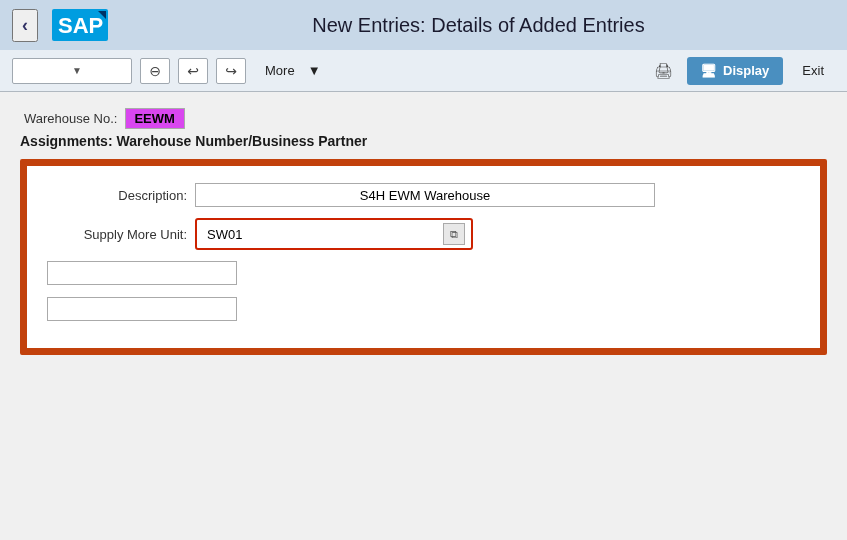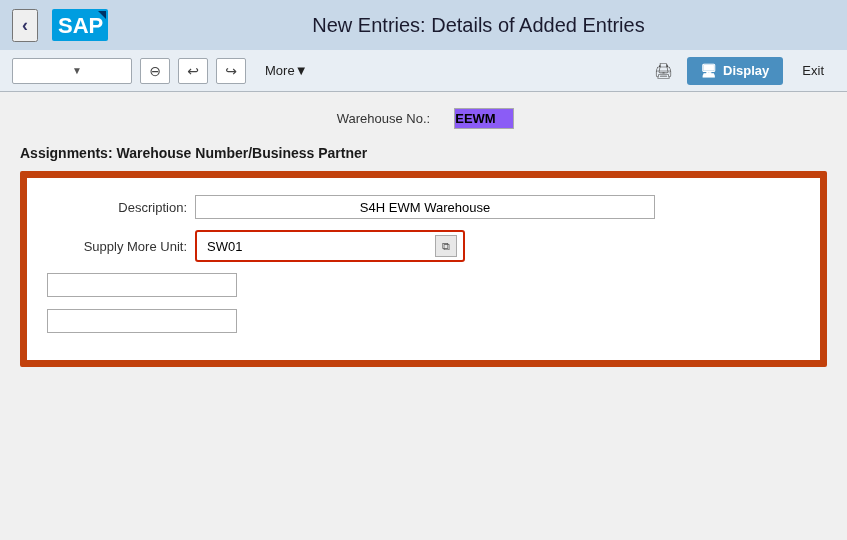--- a/index.html
+++ b/index.html
@@ -84,21 +84,21 @@
       display: flex;
       align-items: center;
       justify-content: center;
       cursor: pointer;
       color: #444;
       font-size: 14px;
     }
     .more-btn {
       display: flex;
       align-items: center;
-      gap: 0;
+      gap: 13px;
       padding: 0 10px;
       height: 26px;
       border: 1px solid transparent;
       background: transparent;
       cursor: pointer;
       font-size: 13px;
       color: #222;
       border-radius: 2px;
     }
     .toolbar-spacer { flex: 1; }
@@ -143,33 +143,32 @@
     
     .main-content {
       padding: 16px 20px;
       background: #f0f0f0;
     }
 
     
     .warehouse-row {
       display: flex;
       align-items: center;
-      gap: 24px;
-      margin-bottom: 16px;
+      gap: 8px;
+      margin-bottom: 4px;
       padding-left: 4px;
-      justify-content: center;
     }
     .warehouse-label {
       color: #333;
       font-size: 13px;
     }
     .warehouse-value {
       border: 1px solid #aaa;
-      background: #8b5cf6;
-      padding: 2px 0;
+      background: #d946ef;
+      padding: 2px 8px;
       font-size: 13px;
       min-width: 60px;
       font-weight: bold;
     }
 
     
     .watermark {
       position: absolute;
       top: 180px;
       left: 50%;
@@ -230,21 +229,21 @@
       min-width: 120px;
     }
 
     
     .supply-chain-row {
       border: 2px solid #cc2200;
       border-radius: 3px;
       padding: 3px 6px;
       display: inline-flex;
       align-items: center;
-      gap: 12px;
+      gap: 20px;
       background: white;
     }
     .supply-chain-input {
       border: none;
       outline: none;
       font-size: 13px;
       width: 220px;
       height: 22px;
       padding: 0 4px;
     }

